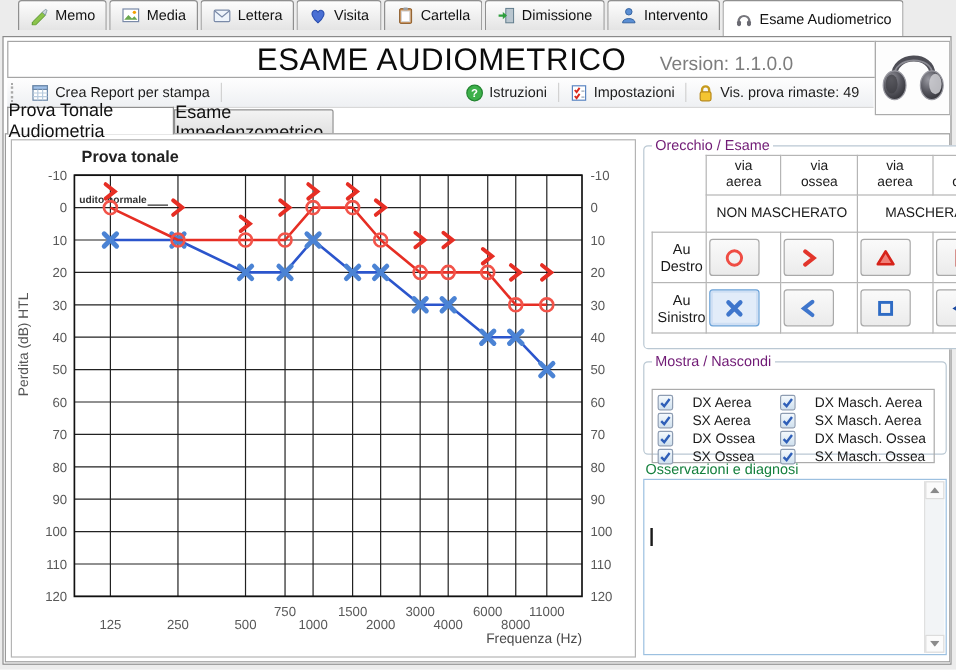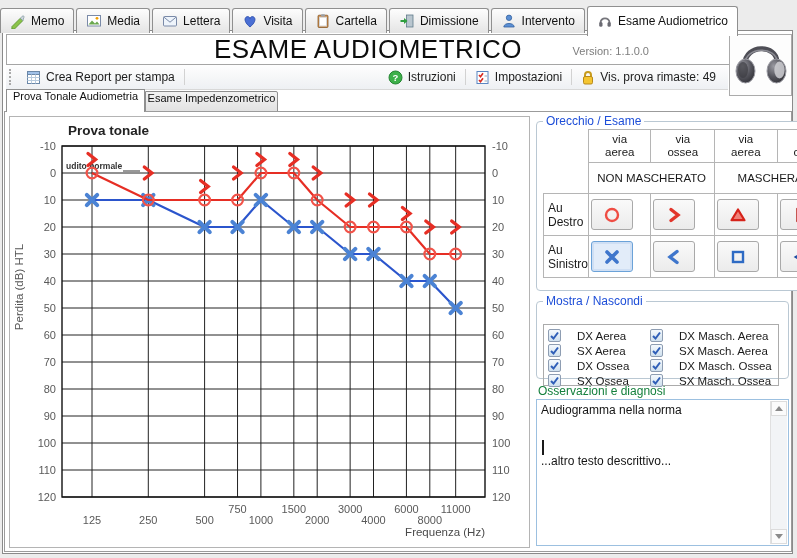--- a/index.html
+++ b/index.html
@@ -2,75 +2,75 @@
 <html><head>
 <meta charset="utf-8">
 <style>
   html,body{margin:0;padding:0;}
   body{width:797px;height:558px;background:#ececec;font-family:"Liberation Sans",sans-serif;
        position:relative;overflow:hidden;-webkit-font-smoothing:antialiased;}
   svg text{font-family:"Liberation Sans",sans-serif;}
 
   
   .tabstrip{position:absolute;left:0;top:0;width:797px;height:40px;display:flex;
-            align-items:center;padding-left:0;box-sizing:border-box;z-index:5;}
+            align-items:flex-start;padding-left:15px;box-sizing:border-box;z-index:5;}
   .tab{height:24px;border:1px solid #8f8f8f;border-bottom:none;border-radius:3px 3px 0 0;
        background:linear-gradient(#fdfdfd,#e4e4e4);display:flex;align-items:center;gap:5px;
        padding:0 9px;margin-right:2px;font-size:12px;color:#111;white-space:nowrap;cursor:default;}
   .tab.active{height:29px;margin-bottom:-1px;background:#fff;z-index:6;position:relative;}
   .ticon{width:16px;height:16px;display:inline-block;}
 
   
   .main{position:absolute;left:2px;top:30px;width:791px;height:524px;background:#fff;
         border:1px solid #8a8a8a;box-sizing:border-box;}
 
   .titlebox{position:absolute;left:3px;top:3px;width:722px;height:29px;border:1px solid #a5a5a5;
             background:#fff;display:flex;align-items:center;justify-content:center;}
   .apptitle{font-size:26px;color:#0c0c0c;letter-spacing:.5px;}
-  .version{position:absolute;right:80px;top:10px;font-size:11px;color:#7d7d7d;}
+  .version{position:absolute;right:68px;top:10px;font-size:16px;color:#7d7d7d;}
 
   .headbox{position:absolute;left:726px;top:3px;width:61px;height:60px;border:1px solid #ababab;
            background:#fdfdfd;display:flex;align-items:center;justify-content:center;}
 
   .toolbar{position:absolute;left:3px;top:34px;width:722px;height:24px;
            background:linear-gradient(#fefefe,#eef0f3);border-bottom:1px solid #d8d8d8;
            display:flex;align-items:center;font-size:12px;color:#1c1c1c;}
   .gripper{width:5px;height:16px;margin:0 4px 0 3px;border-left:2px dotted #a9a9a9;}
   .tbtn{display:flex;align-items:center;gap:5px;padding:2px 6px;border-radius:2px;cursor:default;}
   .tsep{width:1px;height:16px;background:#d2d2d2;margin:0 3px;}
   .tspacer{flex:1;}
 
   
-  .subtab{position:absolute;font-size:11px;color:#111;display:flex;align-items:flex-start;
+  .subtab{position:absolute;font-size:15px;color:#111;display:flex;align-items:center;
           justify-content:center;border:1px solid #8f8f8f;box-sizing:border-box;cursor:default;}
   .subtab.active{left:3px;top:58px;width:139px;height:23px;background:#fff;border-bottom:none;z-index:4;}
   .subtab.inactive{left:142px;top:60px;width:133px;height:21px;background:linear-gradient(#f3f3f3,#e2e2e2);
           border-radius:0 2px 0 0;}
 
   .content{position:absolute;left:1px;top:80px;width:788px;height:441px;background:#fff;
            border:1px solid #9b9b9b;box-sizing:border-box;}
 
   
   .chartpanel{position:absolute;left:4px;top:4px;width:521px;height:432px;background:#fff;
               border:1px solid #b4b4b4;box-sizing:border-box;}
 
   
   fieldset.group{position:absolute;border:1px solid #bac8d3;border-radius:4px;margin:0;
                  padding:1px 6px 4px 6px;background:#fff;box-sizing:border-box;}
-  fieldset.group legend{font-size:12px;color:#1d4ed8;padding:0 3px;}
+  fieldset.group legend{font-size:12px;color:#701a75;padding:0 3px;}
   .gb-ear{left:531px;top:2px;width:253px;height:177px;}
   .gb-show{left:531px;top:182px;width:253px;height:85px;}
 
   table.eartable{border-collapse:collapse;margin-top:0px;}
   table.eartable td{border:1px solid #b5b5b5;text-align:center;vertical-align:middle;
                     font-size:11.5px;color:#1a1a1a;padding:0;}
   table.eartable td.noborder{border:none;}
   table.eartable td.hdr{width:45px;height:30px;line-height:13px;padding:1px 16px;}
   table.eartable td.grp{height:30px;line-height:13px;}
-  table.eartable td.rowlab{width:56px;border:1px solid #b5b5b5;font-size:12px;text-align:left;
+  table.eartable td.rowlab{width:56px;border:1px solid #b5b5b5;font-size:12px;text-align:center;
                     padding-left:4px;}
   table.eartable td.btncell{height:37px;padding:2px 2px;}
   .symbtn{width:42px;height:31px;border:1px solid #a9a9a9;border-radius:3px;
           background:linear-gradient(#fafafa,#ebebeb);display:flex;align-items:center;
           justify-content:center;box-sizing:border-box;cursor:default;}
   .symbtn.sel{border:1px solid #6ba2d8;background:#e2ecf9;box-shadow:inset 0 0 0 2px #cfdff4;}
 
   .chkpanel{position:absolute;left:6px;top:16px;width:236px;height:62px;border:1px solid #ababab;
             display:grid;grid-template-columns:102px 1fr;grid-auto-rows:15px;align-items:center;
             padding:3px 0 2px 4px;box-sizing:border-box;}
@@ -491,26 +491,20 @@
                 <path d="M2 6 L4.5 8.5 L9 2.5" fill="none" stroke="#2f5fb8" stroke-width="2"></path>
               </svg>
             </span>
             <span>SX Masch. Ossea</span>
           </div>
       </div>
     </fieldset>
 
     <div class="obslabel">Osservazioni e diagnosi</div>
     <div class="obsbox">
-      <div class="obstext">
-        <div class="obsline">Audiogramma nella norma</div>
-        <div class="obsline"></div>
-        <div class="obsline"></div>
-        <div class="obsline">...altro testo descrittivo...</div>
-      </div>
       <div class="caret"></div>
       <div class="vscroll">
         <div class="varrow up">
             <svg width="8" height="5">
               <path d="M4 0 L8 5 H0 Z" fill="#8a8a8a"></path>
             </svg>
           </div>
         <div class="varrow down">
             <svg width="8" height="5">
               <path d="M0 0 H8 L4 5 Z" fill="#8a8a8a"></path>

